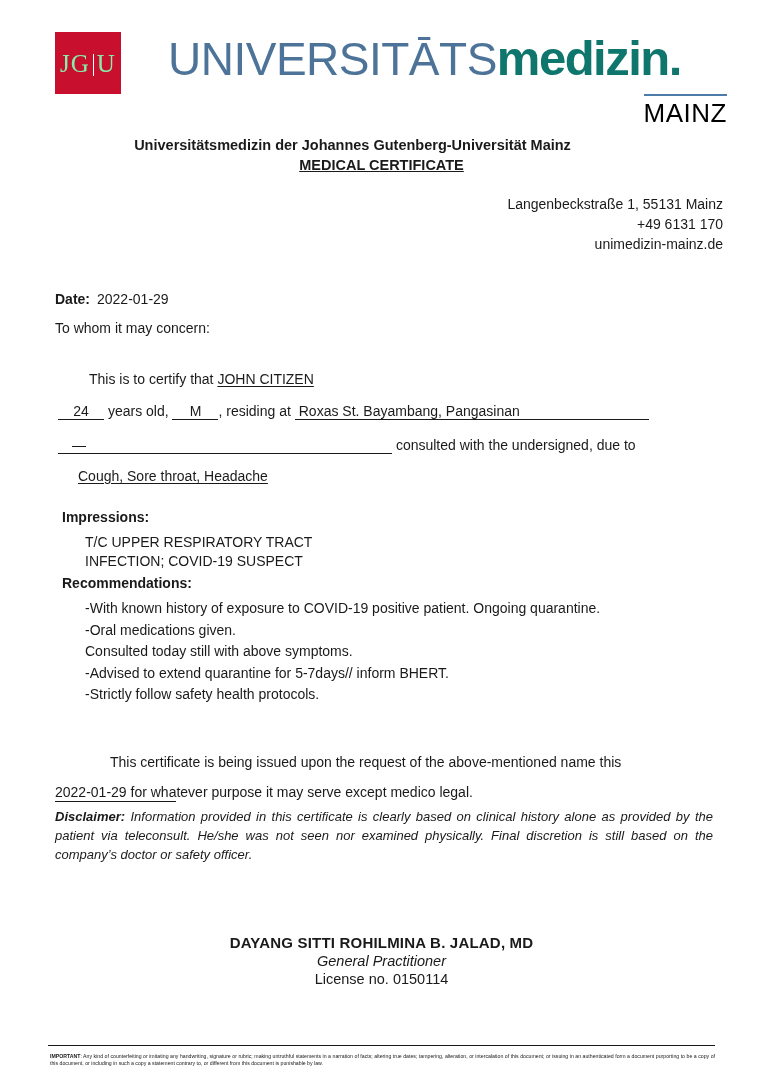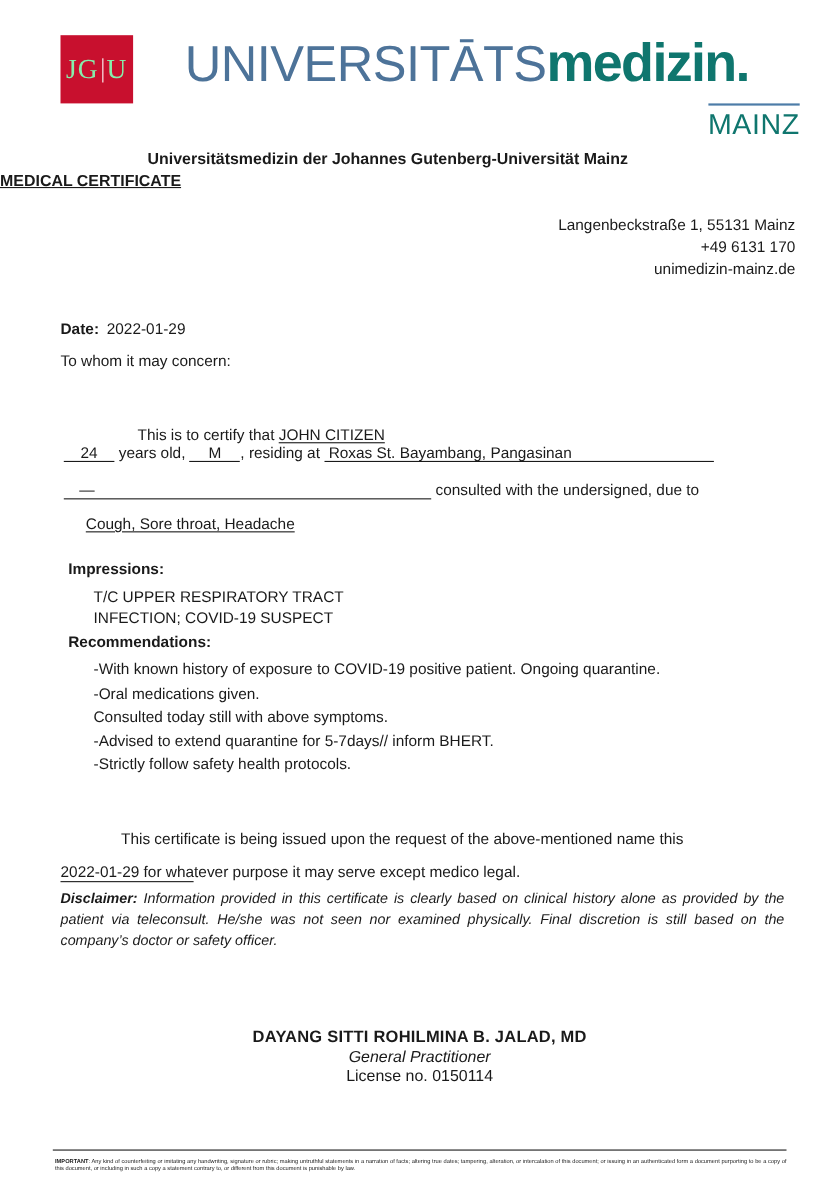--- a/index.html
+++ b/index.html
@@ -70,40 +70,41 @@
     font-size: 49px;
     font-weight: bold;
     color: #0f766e;
     letter-spacing: -1.5px;
   }
   .wordmark-sub {
     position: absolute;
     right: 36px;
     top: 94px;
     font-size: 26px;
-    color: #0f766e;
+    color: #000000;
     letter-spacing: 0.5px;
     line-height: 1;
     padding-top: 4px;
     border-top: 2px solid #4d7ca8;
   }
 
   
   .org-title {
     position: absolute;
     left: 0; top: 137px;
     width: 705px;
     text-align: center;
     font-size: 14.5px;
     font-weight: bold;
   }
   .doc-title {
     position: absolute;
     left: 0; top: 157px;
     width: 763px;
+    text-align: center;
     font-size: 14.5px;
     font-weight: bold;
     text-decoration: underline;
   }
 
   
   .address {
     position: absolute;
     right: 40px;
     top: 194px;
@@ -126,24 +127,23 @@
   .towhom {
     position: absolute;
     left: 55px;
     top: 320px;
     font-size: 14px;
   }
 
   .certify-line {
     position: absolute;
     left: 89px;
-    top: 387px;
-    font-size: 14px;
-    white-space: nowrap;
-    margin-left: 36px;
+    top: 371px;
+    font-size: 14px;
+    white-space: nowrap;
   }
   .u {
     text-decoration: underline;
     text-underline-offset: 2px;
   }
 
   .line-age {
     position: absolute;
     left: 58px;
     top: 403px;

